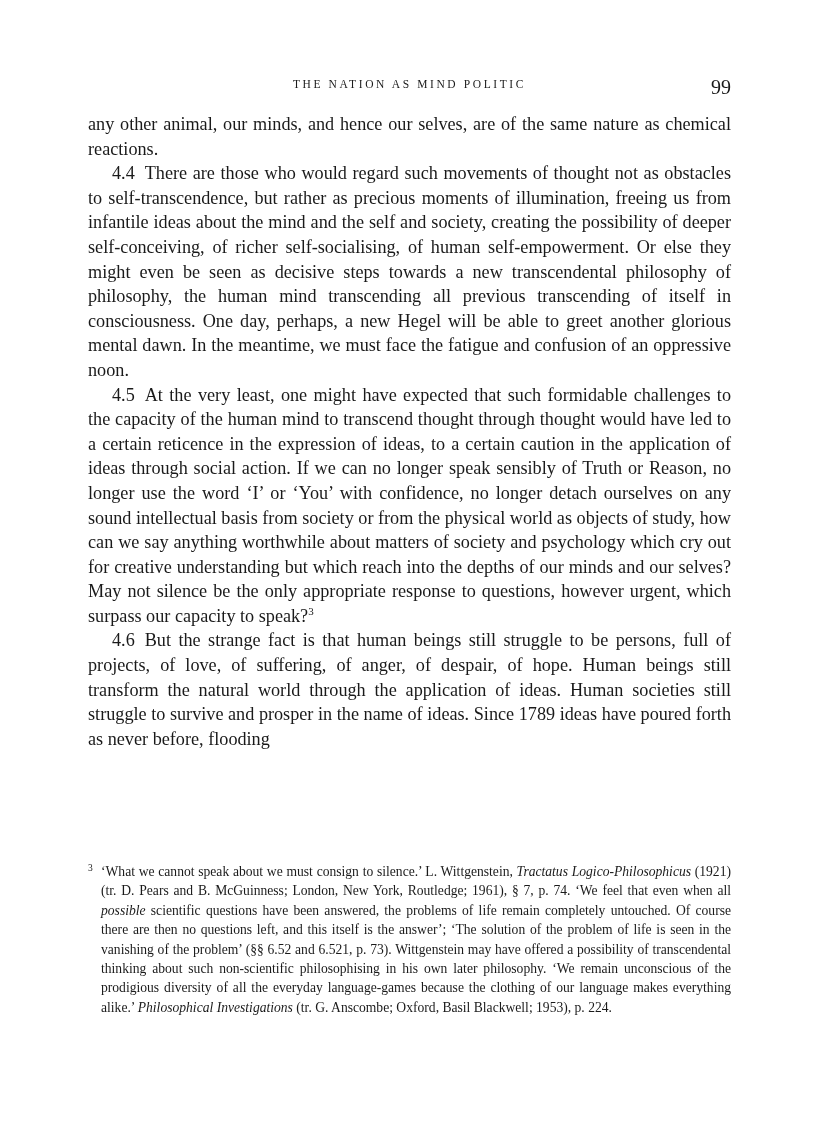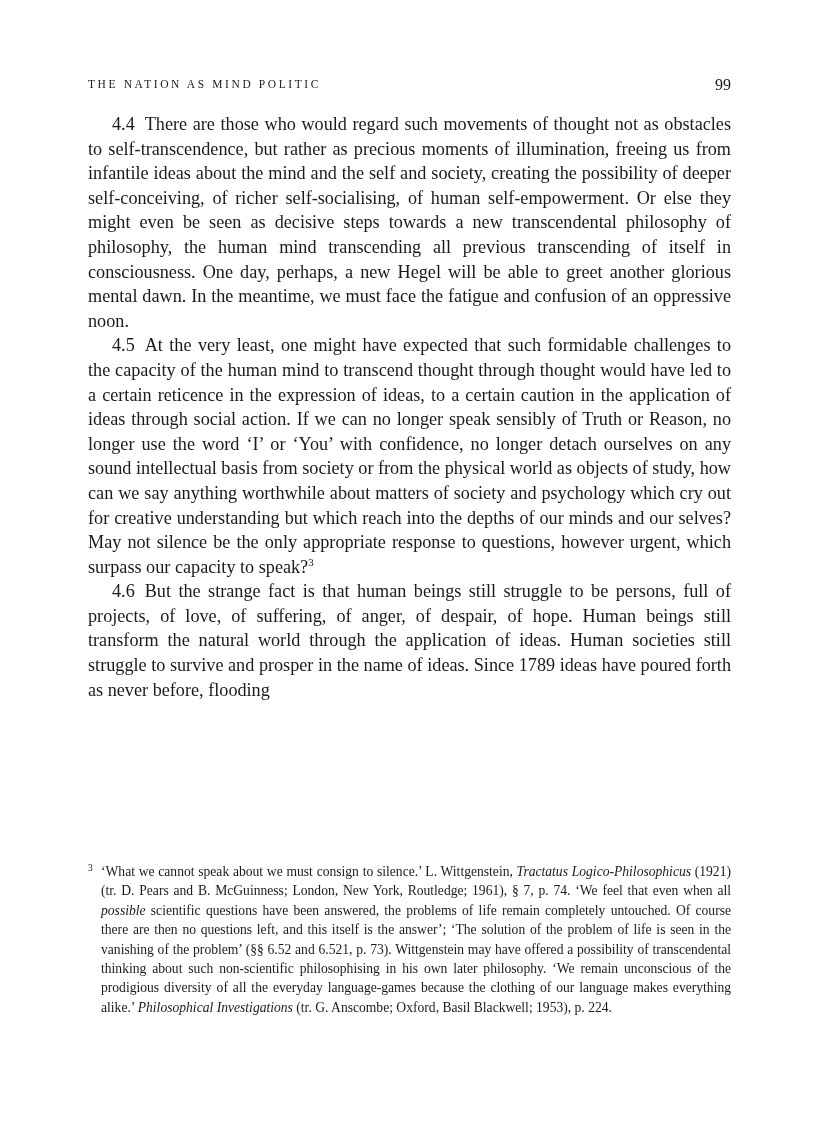--- a/index.html
+++ b/index.html
@@ -1,21 +1,21 @@
 <!DOCTYPE html>
 <html><head>
 <meta charset="utf-8">
 <style>
   html, body { margin: 0; padding: 0; background: #ffffff; }
   body { width: 816px; height: 1123px; position: relative; overflow: hidden;
          font-family: "Liberation Serif", "DejaVu Serif", serif; color: #1a1a1a; }
   .running-head { position: absolute; top: 76px; left: 88px; width: 643px; height: 20px; }
-  .running-title { position: absolute; left: 0; right: 0; text-align: left;
+  .running-title { position: absolute; left: 0; right: 0; text-align: center;
                    font-size: 11.5px; letter-spacing: 2.6px; top: 2px; }
-  .page-number { position: absolute; right: 0; top: 0; font-size: 16px; }
+  .page-number { position: absolute; right: 0; top: 0; font-size: 20px; }
   .body-text { position: absolute; top: 112px; left: 88px; width: 643px;
                font-size: 18.2px; line-height: 24.6px; text-align: justify; }
   .body-text p { margin: 0; }
   .para-indent { text-indent: 24px; }
   .sec-num { margin-right: 10px; }
   sup.fnref { font-size: 11px; line-height: 0; vertical-align: super; }
   .footnotes { position: absolute; top: 862px; left: 88px; width: 643px;
                font-size: 13.6px; line-height: 19.4px; text-align: justify; }
   .footnote { position: relative; padding-left: 13px; margin: 0; }
   .fn-mark { position: absolute; left: 0; top: -3px; font-size: 9.5px; }
@@ -23,20 +23,21 @@
 </style>
 </head>
 <body>
 
 <div class="running-head">
   <span class="running-title">THE NATION AS MIND POLITIC</span>
   <span class="page-number">99</span>
 </div>
 
 <div class="body-text">
+  <p>any other animal, our minds, and hence our selves, are of the same nature as chemical reactions.</p>
 
   <p class="para-indent"><span class="sec-num">4.4</span><span>There are those who would regard such movements of thought not as obstacles to self-transcendence, but rather as precious moments of illumination, freeing us from infantile ideas about the mind and the self and society, creating the possibility of deeper self-conceiving, of richer self-socialising, of human self-empowerment. Or else they might even be seen as decisive steps towards a new transcendental philosophy of philosophy, the human mind transcending all previous transcending of itself in consciousness. One day, perhaps, a new Hegel will be able to greet another glorious mental dawn. In the meantime, we must face the fatigue and confusion of an oppressive noon.</span></p>
 
   <p class="para-indent"><span class="sec-num">4.5</span><span>At the very least, one might have expected that such formidable challenges to the capacity of the human mind to transcend thought through thought would have led to a certain reticence in the expression of ideas, to a certain caution in the application of ideas through social action. If we can no longer speak sensibly of Truth or Reason, no longer use the word ‘I’ or ‘You’ with confidence, no longer detach ourselves on any sound intellectual basis from society or from the physical world as objects of study, how can we say anything worthwhile about matters of society and psychology which cry out for creative understanding but which reach into the depths of our minds and our selves? May not silence be the only appropriate response to questions, however urgent, which surpass our capacity to speak?</span><sup class="fnref">3</sup></p>
 
   <p class="para-indent"><span class="sec-num">4.6</span><span>But the strange fact is that human beings still struggle to be persons, full of projects, of love, of suffering, of anger, of despair, of hope. Human beings still transform the natural world through the application of ideas. Human societies still struggle to survive and prosper in the name of ideas. Since 1789 ideas have poured forth as never before, flooding</span></p>
 </div>
 
 <div class="footnotes">
   <p class="footnote"><span class="fn-mark">3</span><span>‘What we cannot speak about we must consign to silence.’ L. Wittgenstein, </span><i>Tractatus Logico-Philosophicus</i><span> (1921) (tr. D. Pears and B. McGuinness; London, New York, Routledge; 1961), § 7, p. 74. ‘We feel that even when all </span><i>possible</i><span> scientific questions have been answered, the problems of life remain completely untouched. Of course there are then no questions left, and this itself is the answer’; ‘The solution of the problem of life is seen in the vanishing of the problem’ (§§ 6.52 and 6.521, p. 73). Wittgenstein may have offered a possibility of transcendental thinking about such non-scientific philosophising in his own later philosophy. ‘We remain unconscious of the prodigious diversity of all the everyday language-games because the clothing of our language makes everything alike.’ </span><i>Philosophical Investigations</i><span> (tr. G. Anscombe; Oxford, Basil Blackwell; 1953), p. 224.</span></p>

